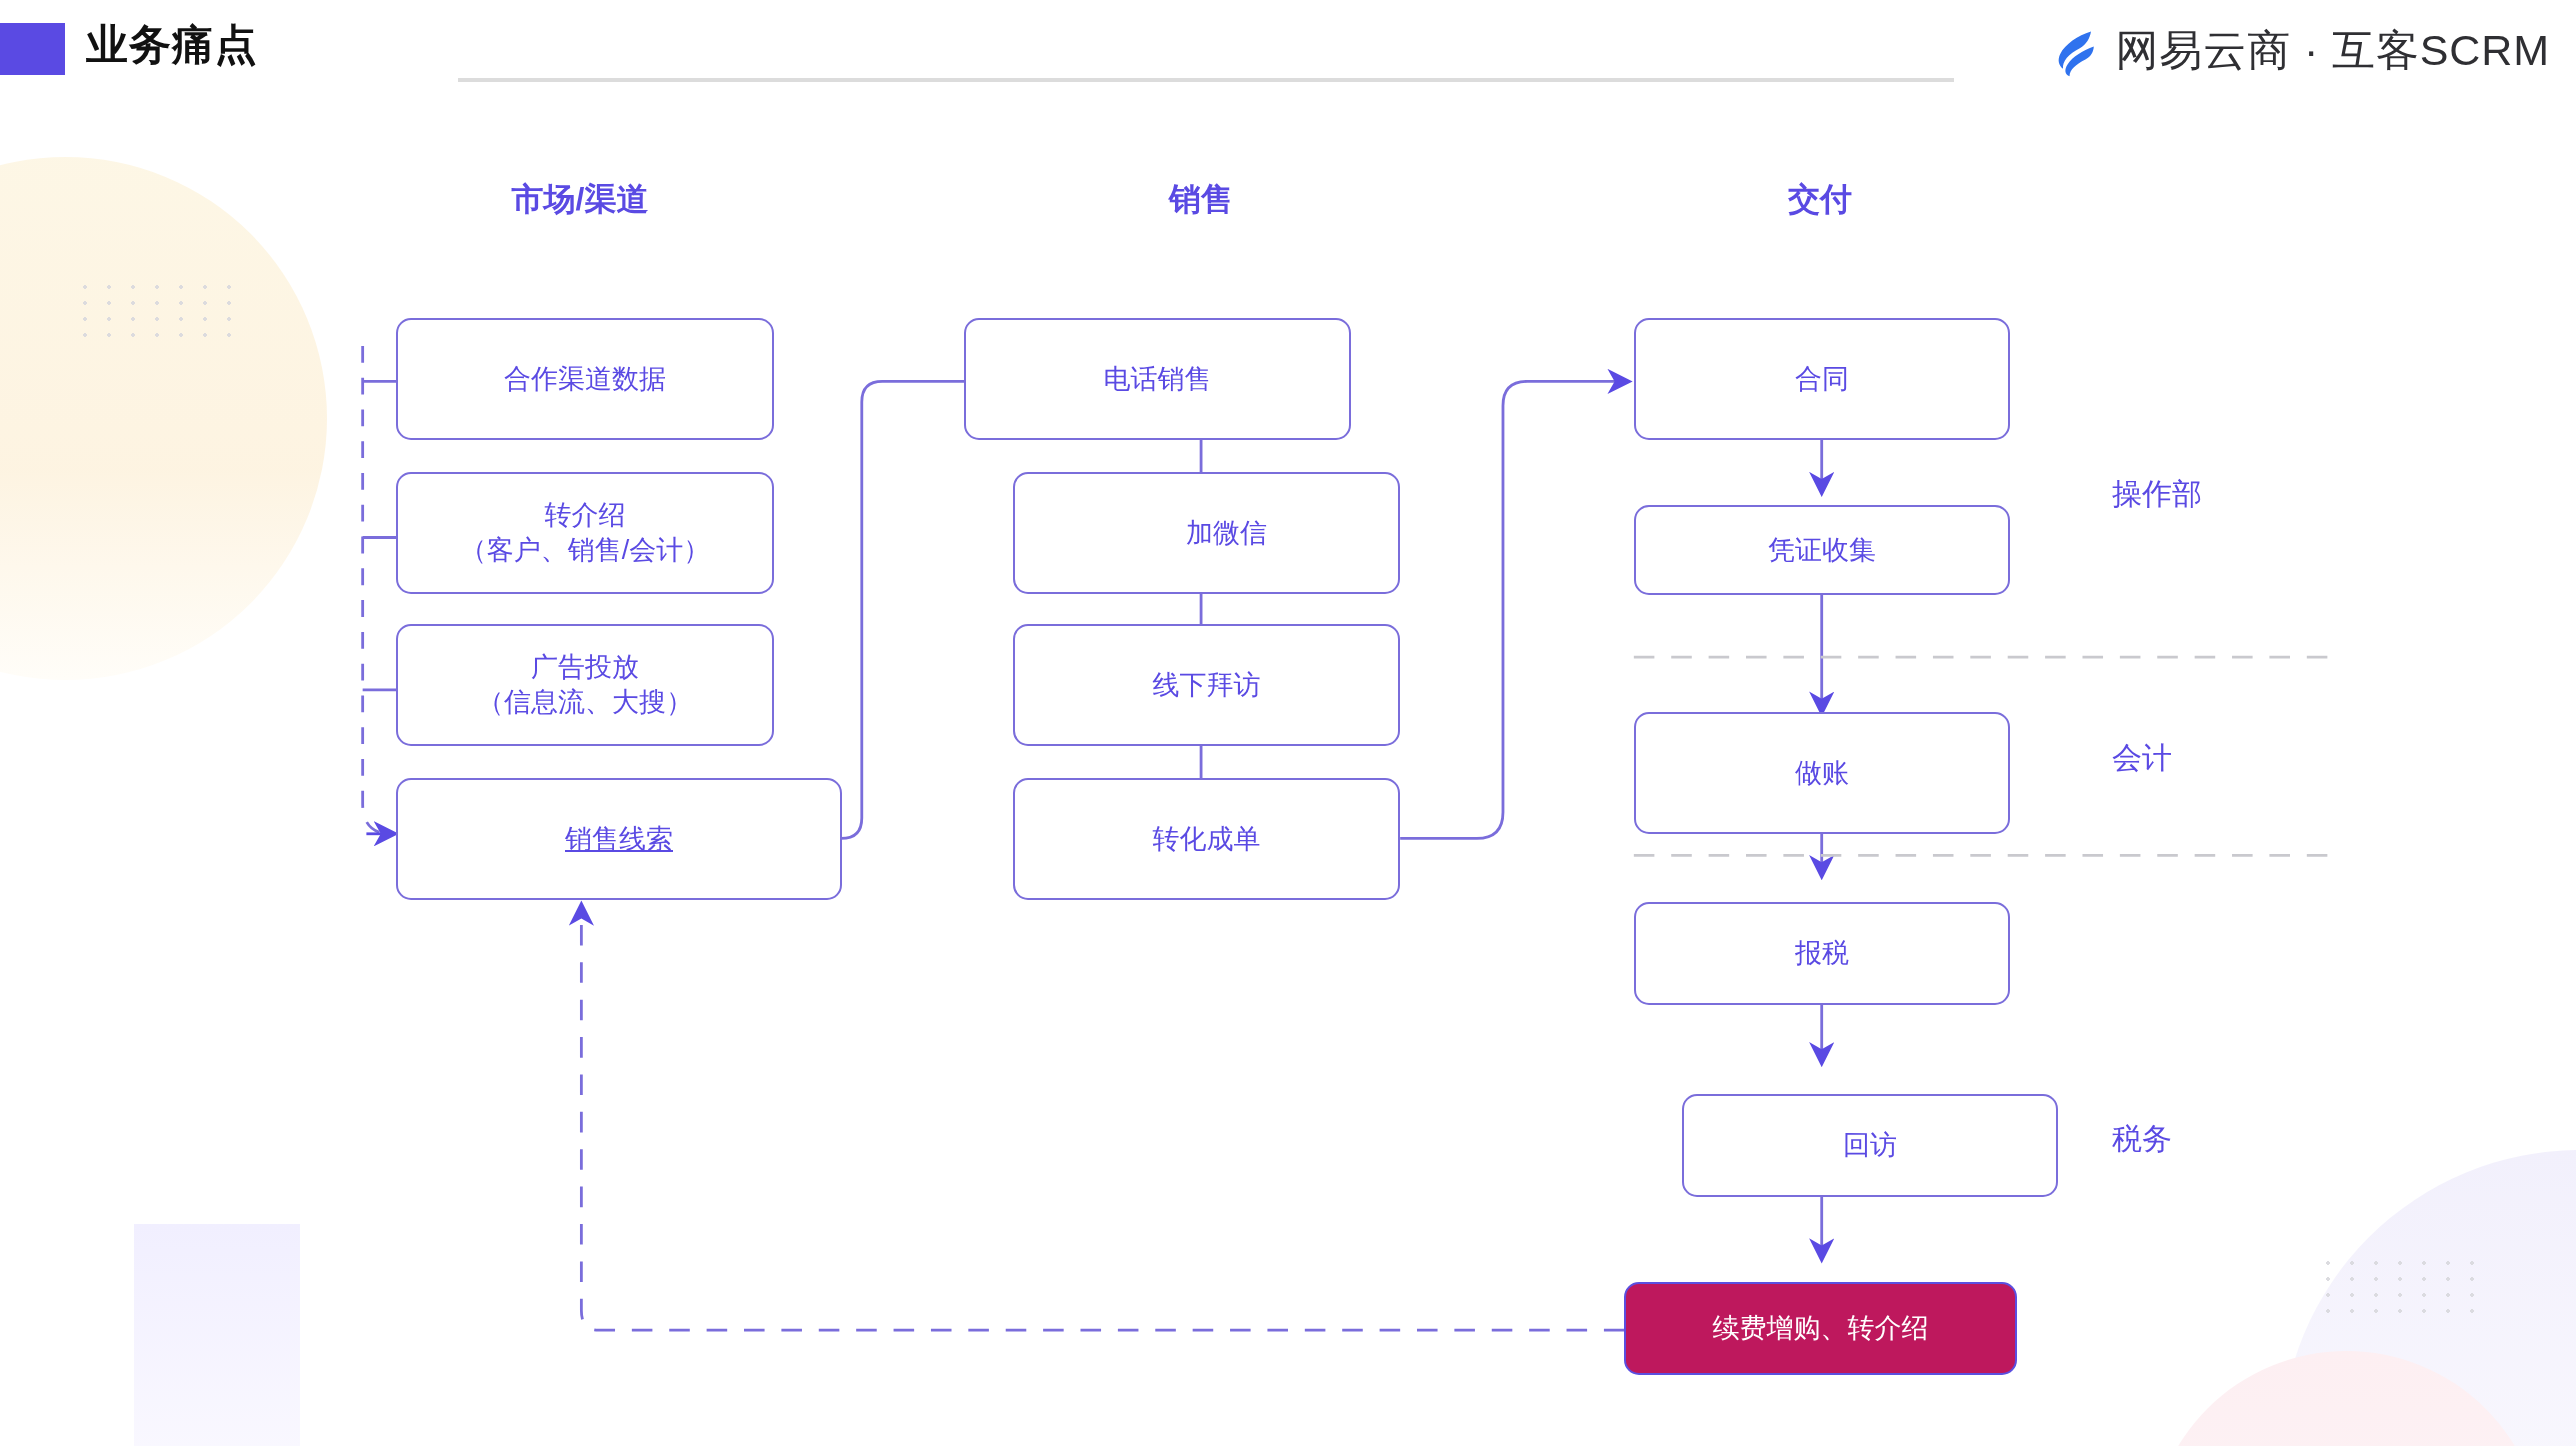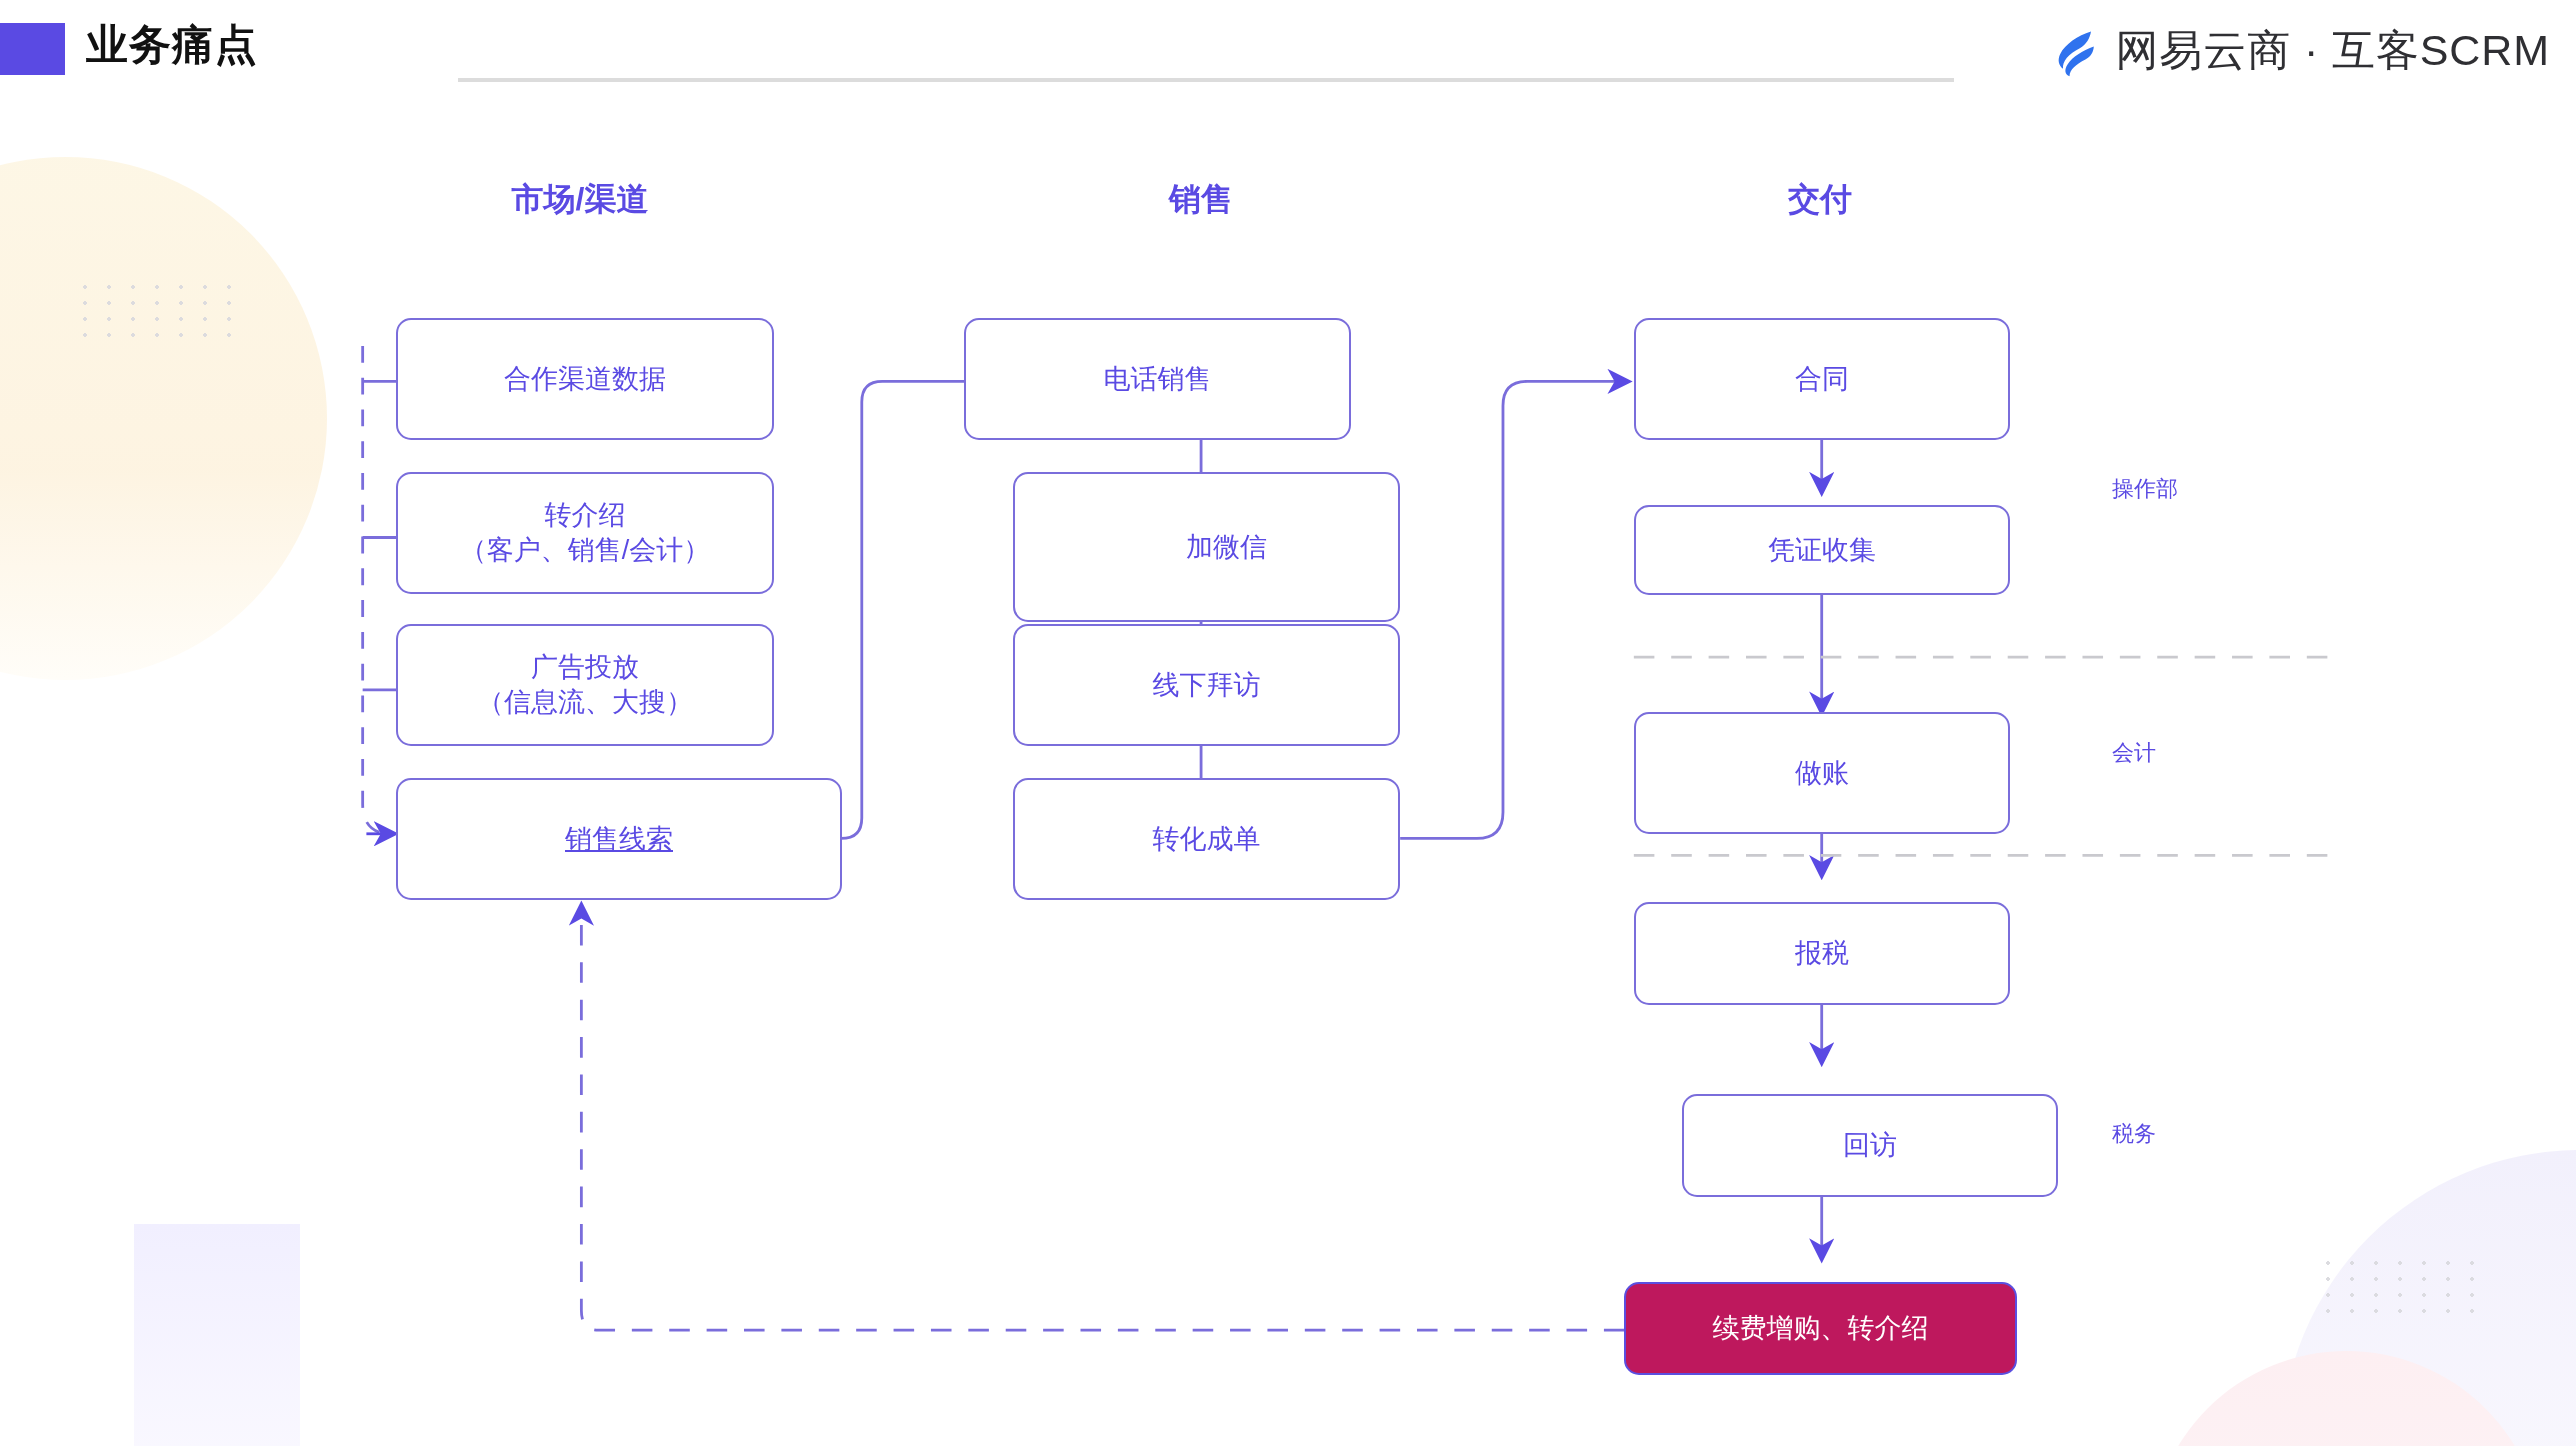--- a/index.html
+++ b/index.html
@@ -117,21 +117,21 @@
     white-space: pre-line;
   }
   .node.filled {
     background: #be185d;
     border-color: #5b4fe0;
     color: #ffffff;
   }
 
   .side-label {
     position: absolute;
-    font-size: 22px;
+    font-size: 30px;
     color: #5a4ae3;
     white-space: nowrap;
   }
 
   #flow-svg {
     position: absolute;
     left: 0; top: 0;
     width: 2576px; height: 1447px;
     overflow: visible;
   }
@@ -206,21 +206,21 @@
   </svg>
 
   <div class="node" style="left:396px;  top:318px; width:378px; height:122px;">合作渠道数据</div>
   <div class="node" style="left:396px;  top:472px; width:378px; height:122px;">转介绍
 （客户、销售/会计）</div>
   <div class="node" style="left:396px;  top:624px; width:378px; height:122px;">广告投放
 （信息流、大搜）</div>
   <div class="node" style="left:396px;  top:778px; width:446px; height:122px;text-decoration:underline;">销售线索</div>
 
   <div class="node" style="left:964px; top:318px; width:387px; height:122px;">电话销售</div>
-  <div class="node" style="left:1013px; top:472px; width:387px; height:150px;padding-left:40px;">加微信</div>
+  <div class="node" style="left:1013px; top:472px; width:387px; height:122px;padding-left:40px;">加微信</div>
   <div class="node" style="left:1013px; top:778px; width:387px; height:122px;">转化成单</div>
   <div class="node" style="left:1013px; top:624px; width:387px; height:122px;">线下拜访</div>
 
   <div class="node" style="left:1634px; top:318px; width:376px; height:122px;">合同</div>
   <div class="node" style="left:1634px; top:505px; width:376px; height:90px;">凭证收集</div>
   <div class="node" style="left:1634px; top:712px; width:376px; height:122px;">做账</div>
   <div class="node" style="left:1634px; top:902px; width:376px; height:103px;">报税</div>
   <div class="node" style="left:1634px; top:1094px; width:376px; height:103px;margin-left:48px;">回访</div>
   <div class="node filled" style="left:1624px; top:1282px; width:393px; height:93px;">续费增购、转介绍</div>
 

